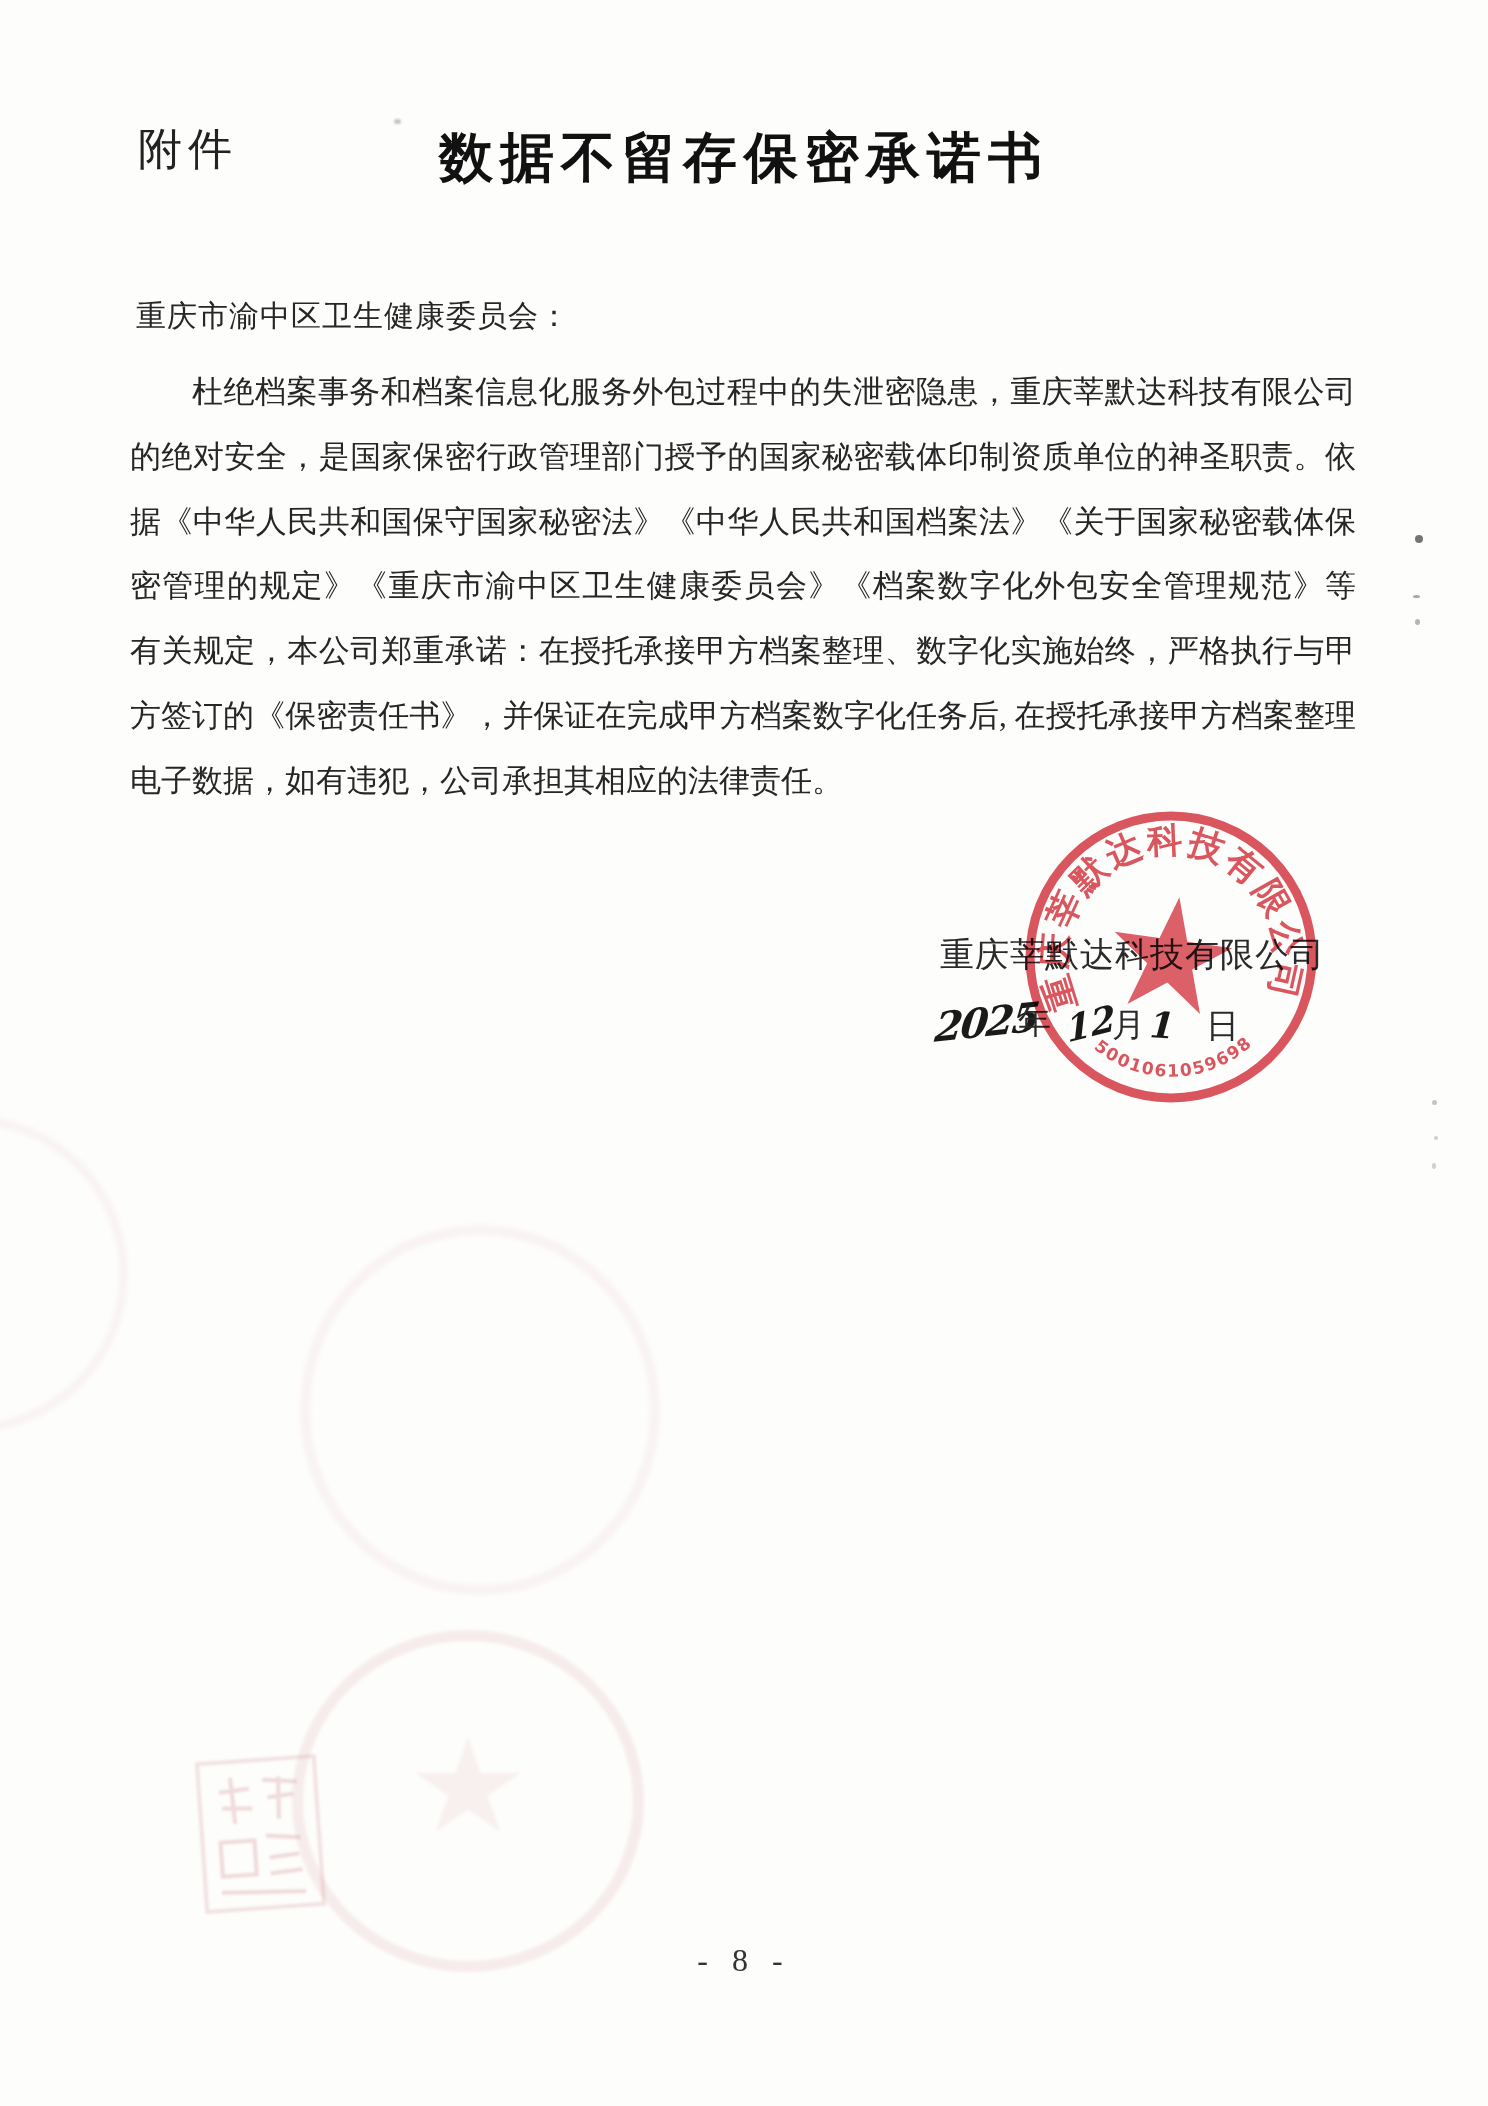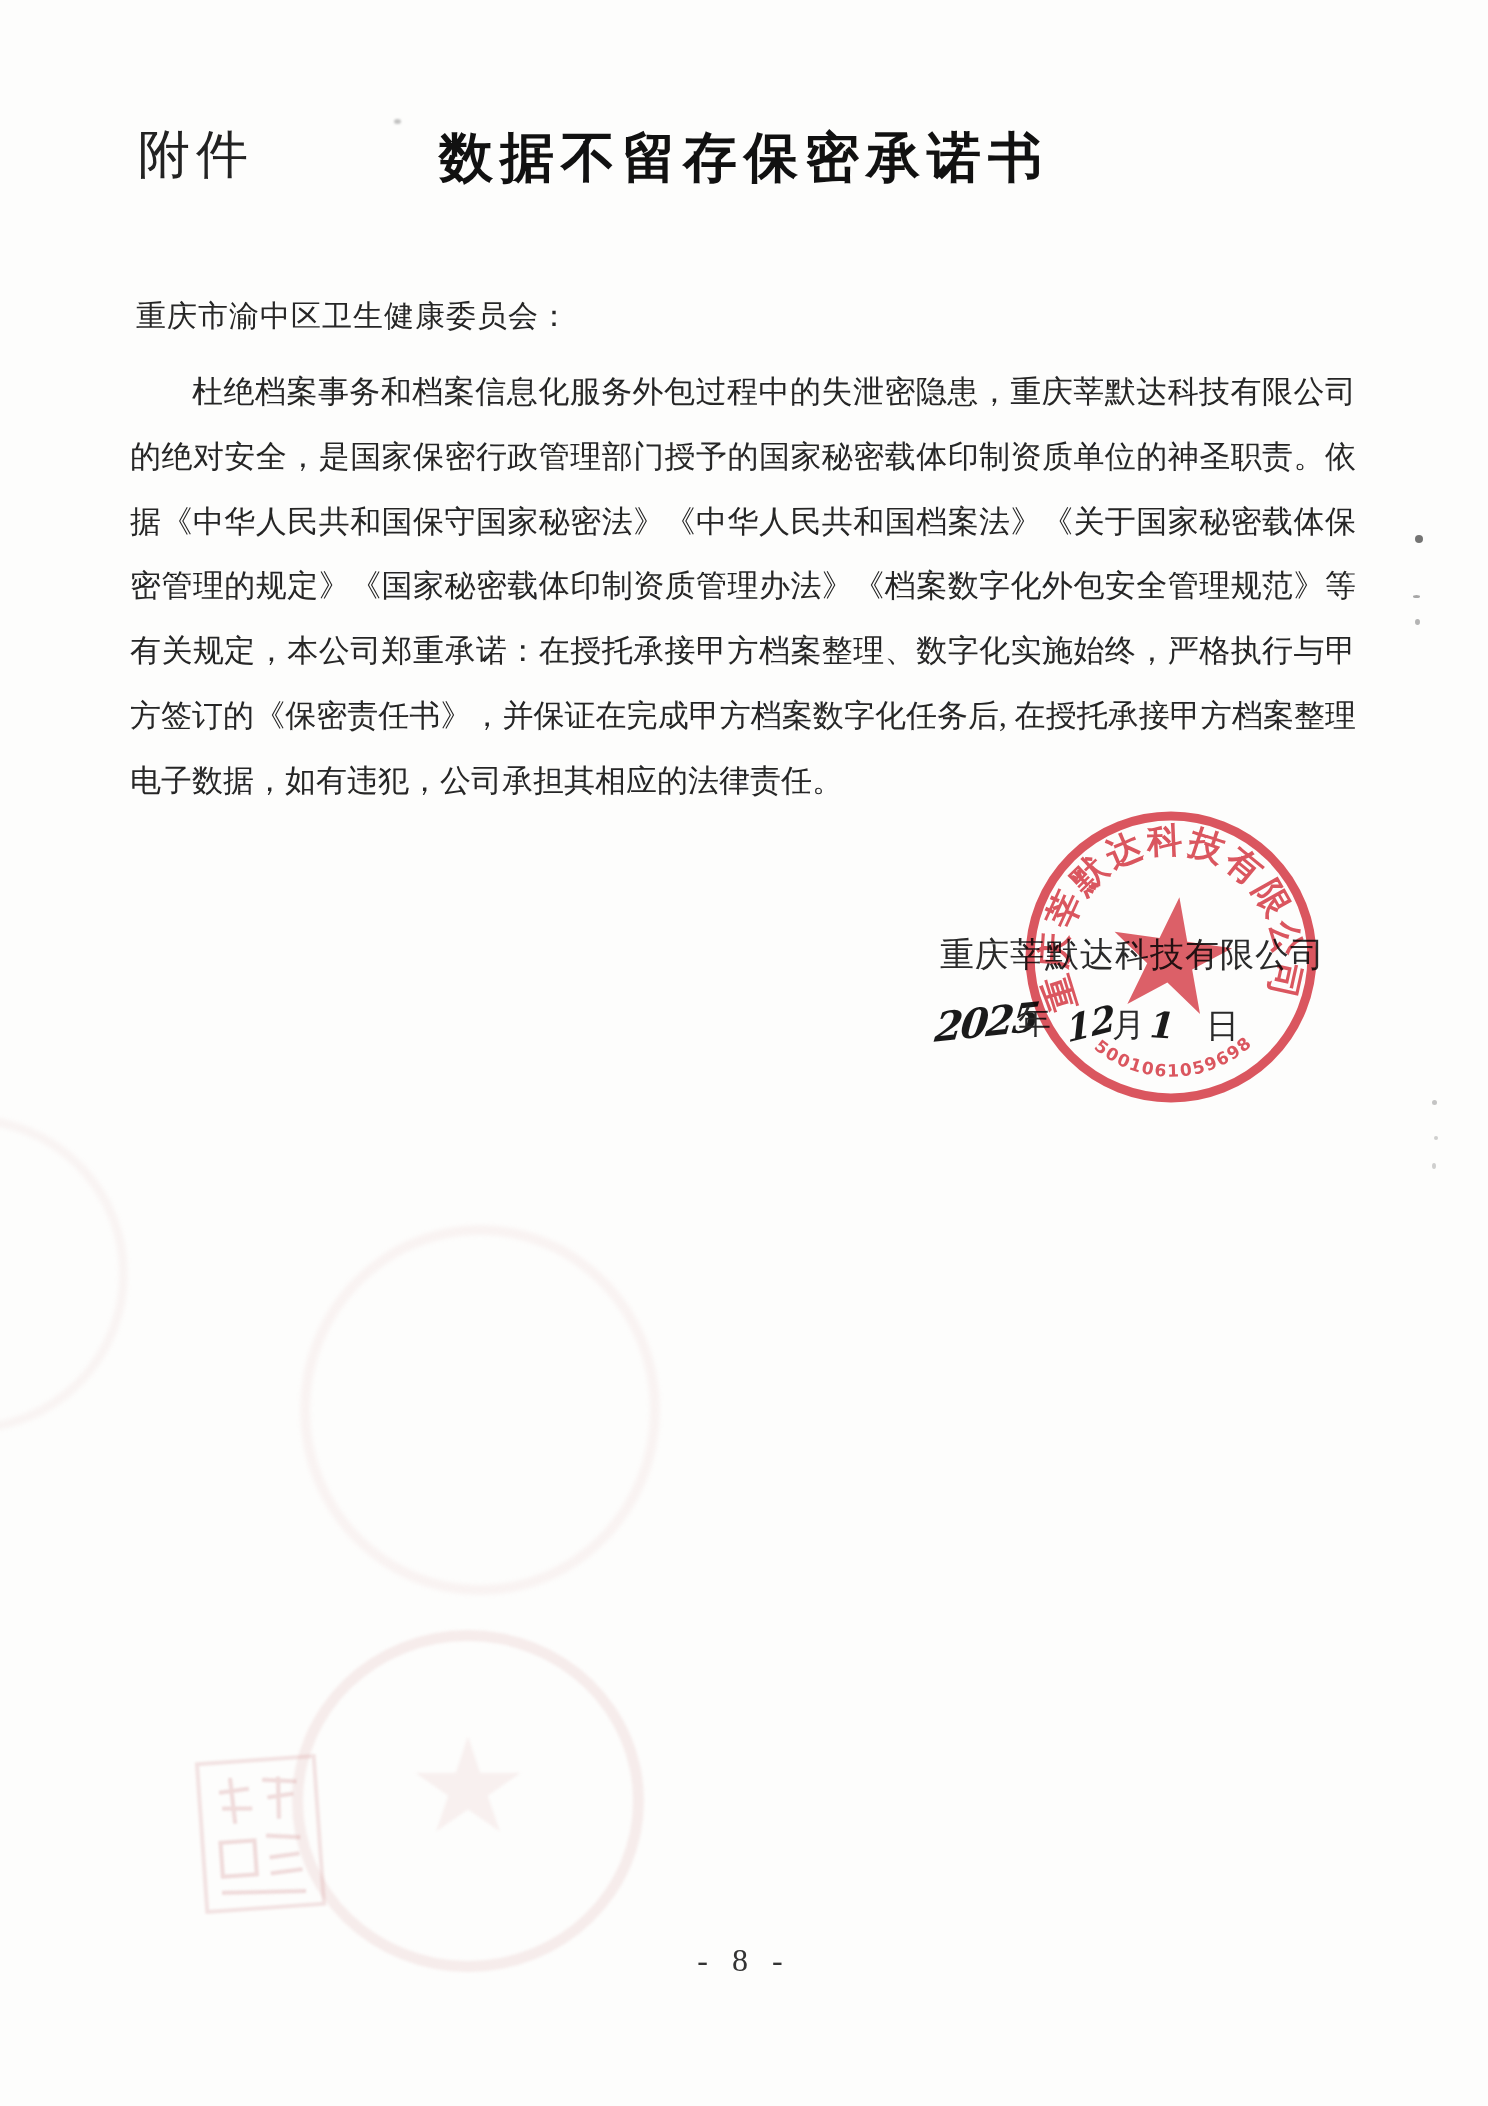--- a/index.html
+++ b/index.html
@@ -6,21 +6,21 @@
   .page{
     position:relative;
     width:1488px;height:2106px;
     background:#fdfdfc;
     overflow:hidden;
     font-family:"Liberation Serif","DejaVu Serif",serif;
     color:#1f1f1f;
   }
   .attachment{
     position:absolute;left:138px;top:120px;
-    font-size:52px;letter-spacing:6px;color:#222;
+    font-size:44px;letter-spacing:6px;color:#222;
   }
   .title{
     position:absolute;left:0;top:122px;width:100%;
     margin:0;text-align:center;
     font-size:54px;font-weight:700;letter-spacing:7px;color:#111;
   }
   .addressee{
     position:absolute;left:136px;top:296px;
     font-size:30px;letter-spacing:1px;color:#262626;
   }
@@ -112,21 +112,21 @@
   <div class="attachment">附件</div>
 
   <h1 class="title">数据不留存保密承诺书</h1>
 
   <div class="addressee">重庆市渝中区卫生健康委员会：</div>
 
   <div class="body">
     <div class="bline first">杜绝档案事务和档案信息化服务外包过程中的失泄密隐患，重庆莘默达科技有限公司</div>
     <div class="bline">的绝对安全，是国家保密行政管理部门授予的国家秘密载体印制资质单位的神圣职责。依</div>
     <div class="bline">据《中华人民共和国保守国家秘密法》《中华人民共和国档案法》《关于国家秘密载体保</div>
-    <div class="bline">密管理的规定》《国家秘密载体印制资质管理办法》《档案数字化外包安全管理规范》等</div>
+    <div class="bline">密管理的规定》《重庆市渝中区卫生健康委员会》《档案数字化外包安全管理规范》等</div>
     <div class="bline">有关规定，本公司郑重承诺：在授托承接甲方档案整理、数字化实施始终，严格执行与甲</div>
     <div class="bline">方签订的《保密责任书》，并保证在完成甲方档案数字化任务后, 在授托承接甲方档案整理</div>
     <div class="bline last">电子数据，如有违犯，公司承担其相应的法律责任。</div>
   </div>
 
   <div class="company">重庆莘默达科技有限公司</div>
 
   <div class="dateline">
     <span class="hw hw-year">2025</span>
     <span class="lbl-year">年</span>

